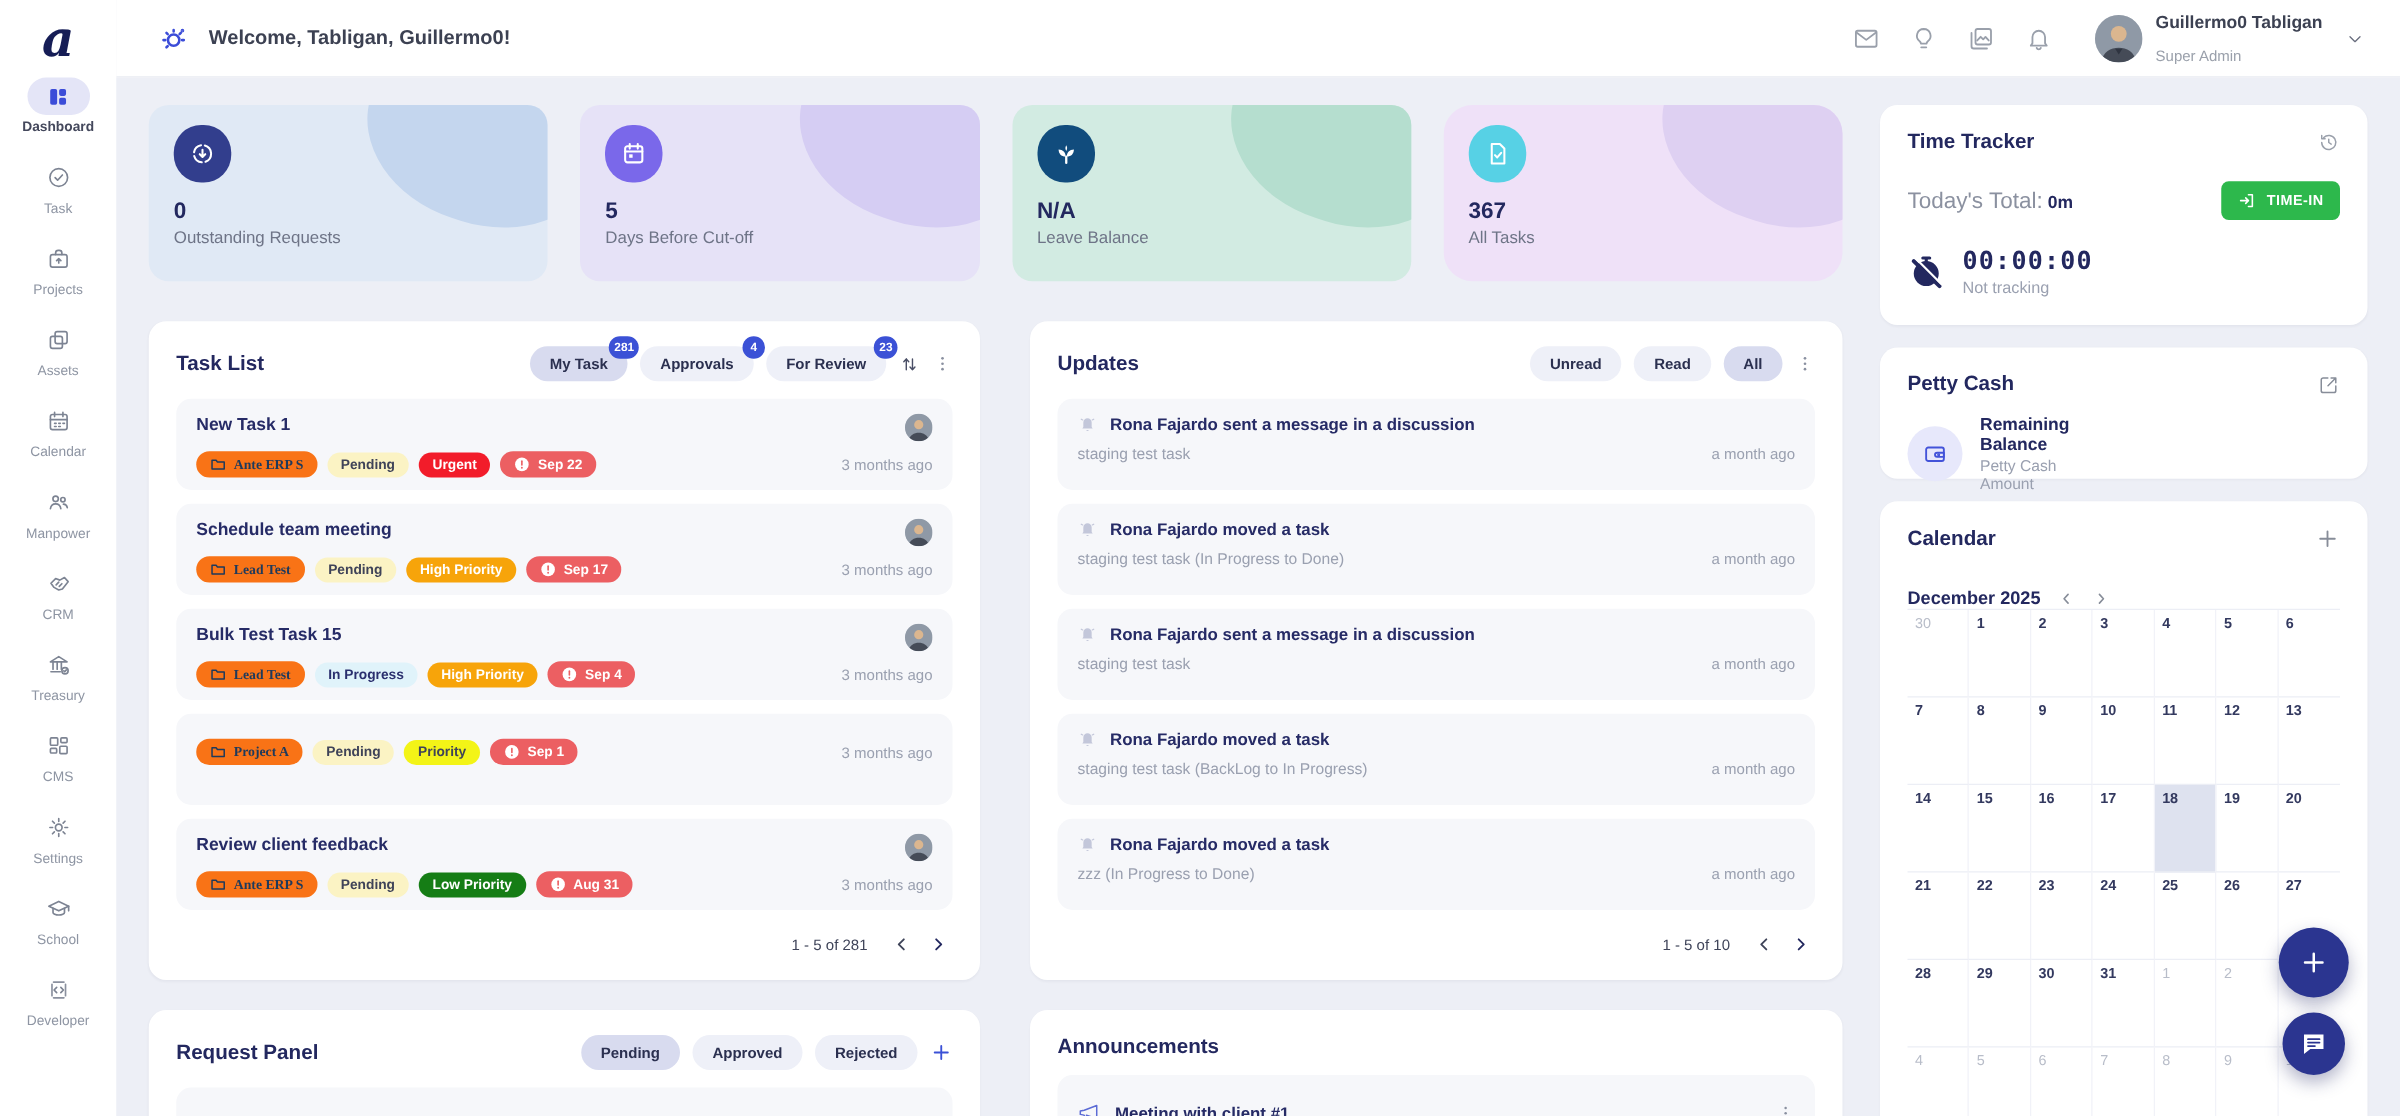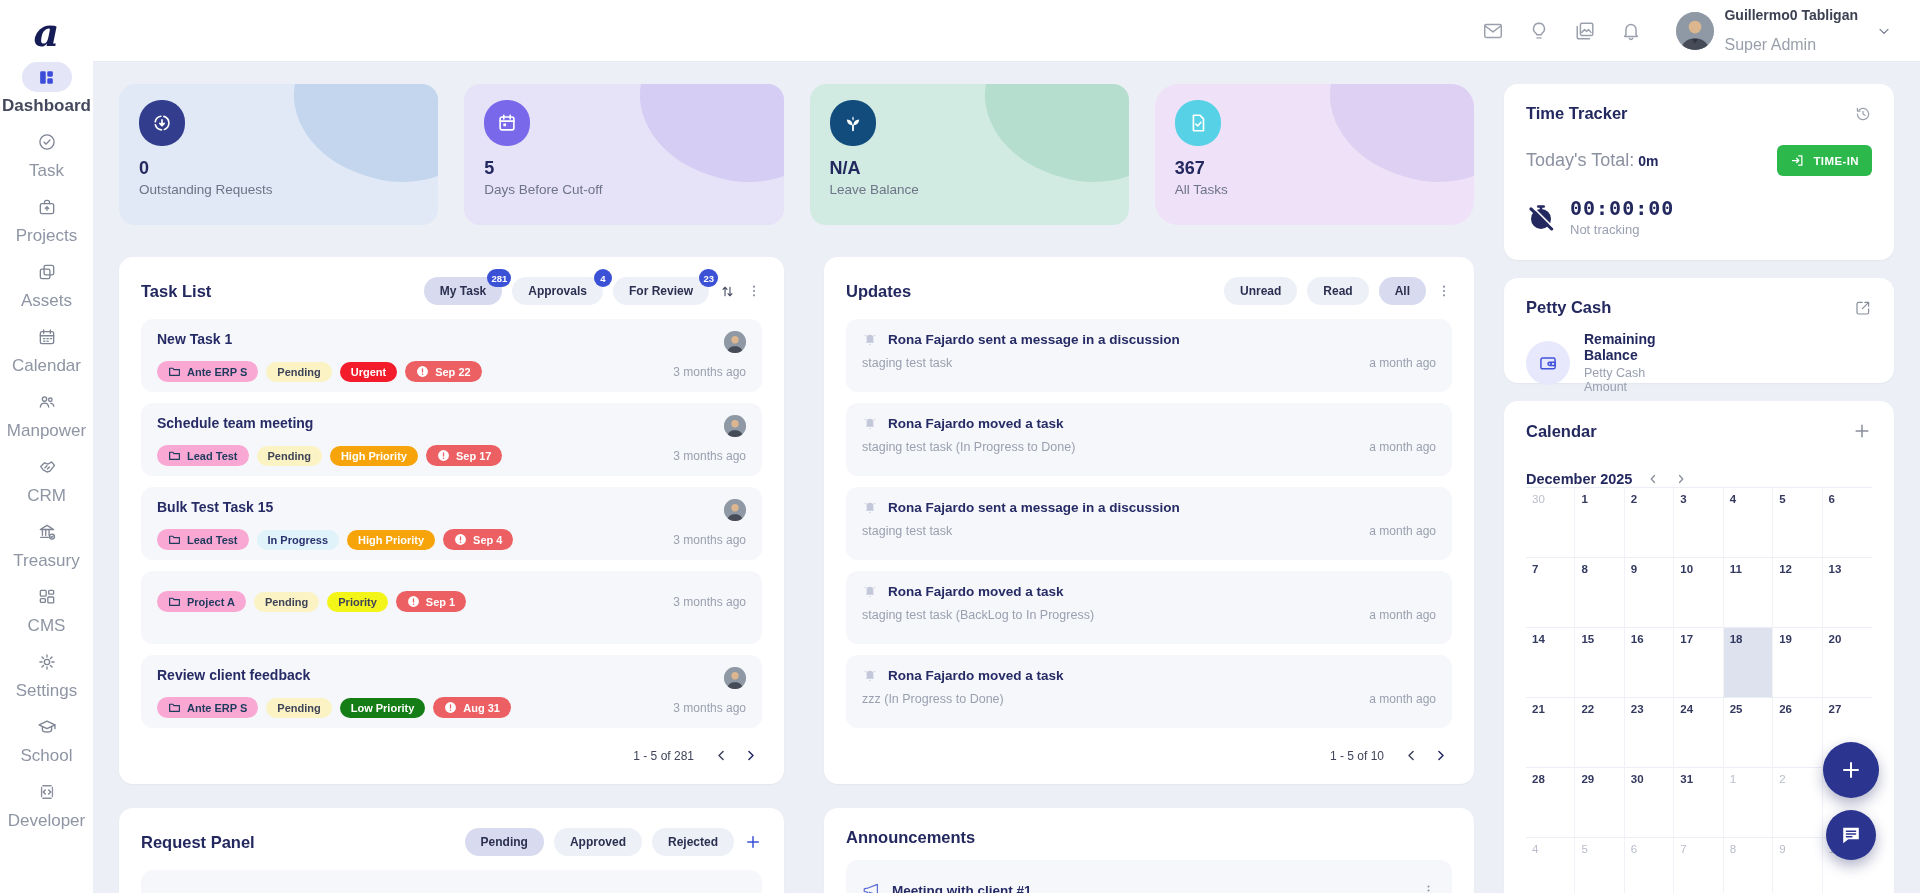--- a/index.html
+++ b/index.html
@@ -9,35 +9,35 @@
 
   svg { display:block; }
   .ic { stroke:currentColor; fill:none; stroke-width:1.6; stroke-linecap:round; stroke-linejoin:round; }
 
   
   .sidebar { position:absolute; left:0; top:0; bottom:0; width:93px; background:#fff; z-index:6; display:flex; flex-direction:column; align-items:center; }
   .logo { margin:10px 0 8px; width:44px; height:44px; display:flex; align-items:center; justify-content:center;
           font-family:"DejaVu Serif",serif; font-style:italic; font-weight:bold; font-size:40px; color:#161d56; line-height:1; }
   .nav-item { width:93px; height:65px; display:flex; flex-direction:column; align-items:center; justify-content:flex-start; cursor:pointer; color:#7d8493; }
   .nav-ic { width:50px; height:30px; border-radius:15px; display:flex; align-items:center; justify-content:center; }
-  .nav-item .lbl { margin-top:4px; font-size:17px; color:#8e95a3; }
+  .nav-item .lbl { margin-top:4px; font-size:11px; color:#8e95a3; }
   .nav-item.active .nav-ic { background:#e4e5f7; color:#3b4cd8; }
   .nav-item.active .lbl { color:#44485c; font-weight:bold; }
 
   
   .header { position:absolute; left:93px; right:0; top:0; height:62px; background:#fff; border-bottom:1px solid #e9ebf2;
             display:flex; align-items:center; padding:0 28px 0 34px; z-index:5; }
   .welcome { display:flex; align-items:center; gap:14px; }
   .welcome .txt { font-size:16px; font-weight:bold; color:#3c4152; }
   .h-icons { margin-left:auto; display:flex; align-items:center; gap:24px; color:#9aa0ab; }
   .h-ic { cursor:pointer; }
   .userbox { display:flex; align-items:center; gap:10px; margin-left:10px; cursor:pointer; }
   .avatar { border-radius:50%; overflow:hidden; background:#c7ccd4; flex:none; }
   .uname { font-size:14px; font-weight:bold; color:#3c4152; }
-  .urole { font-size:16px; color:#9aa0ab; margin-top:13px; }
+  .urole { font-size:12px; color:#9aa0ab; margin-top:13px; }
 
   
   .content { position:absolute; left:93px; top:62px; right:0; bottom:-200px; padding:22px 26px 0; display:flex; gap:30px; }
   .main { width:1355px; flex:none; }
   .rightcol { width:390px; flex:none; display:flex; flex-direction:column; gap:18px; }
 
   
   .cards { display:flex; gap:26px; height:141px; margin-bottom:32px; }
   .card { flex:1; border-radius:16px; position:relative; overflow:hidden; padding:16px 20px; }
   .card .blob { position:absolute; top:-55px; right:-45px; width:190px; height:150px; border-radius:48%; transform:rotate(18deg); }
@@ -68,21 +68,21 @@
   .sortbtn { color:#4a4f66; }
 
   
   .rows { margin-top:14px; display:flex; flex-direction:column; gap:11px; }
   .trow { background:#f6f7fa; border-radius:12px; padding:12px 16px 11px; height:73px; cursor:pointer; }
   .trow .l1 { display:flex; align-items:flex-start; }
   .trow .ttl { font-size:14px; font-weight:bold; color:#262b66; }
   .trow .l2 { display:flex; align-items:center; margin-top:8px; }
   .tags { display:flex; align-items:center; gap:8px; }
   .tag { display:inline-flex; align-items:center; gap:6px; font-size:11px; font-weight:bold; border-radius:999px; padding:4px 11px; white-space:nowrap; }
-  .t-project { background:#f9a8d4; color:#1e3a5c; }
+  .t-project { background:#f97316; color:#1e3a5c;font-family:Liberation Serif, serif; }
   .t-pending { background:#fbf3c4; color:#3f4358; }
   .t-progress{ background:#e0f3fa; color:#2a2f6e; }
   .t-urgent  { background:#f21c2a; color:#fff; }
   .t-high    { background:#f7a40a; color:#fff; }
   .t-priority{ background:#f3f417; color:#3f4358; }
   .t-low     { background:#157d15; color:#fff; }
   .t-date    { background:#ec5f62; color:#fff; }
   .meta { margin-left:auto; font-size:12px; color:#9aa0b0; }
   .r-av { margin-left:auto; }
 
@@ -265,20 +265,30 @@
         <svg class="ic" width="20" height="20" viewBox="0 0 24 24">
             <path d="M7 4.5h10M7 19.5h10M5.5 6.5v11M18.5 6.5v11" opacity=".9"></path>
             <path d="M10 9.5L7.5 12l2.5 2.5M14 9.5l2.5 2.5L14 14.5"></path>
           </svg>
       </span>
       <span class="lbl">Developer</span>
     </div>
   </nav>
 
   <header class="header">
+    <div class="welcome">
+      <span style="color:#3b4cd8">
+        <svg class="ic" width="26" height="26" viewBox="0 0 24 24" style="stroke-width:1.9">
+            <circle cx="11" cy="13" r="4.2"></circle>
+            <path d="M11 5.5v1.2M5.7 7.7l.9.9M3.5 13h1.3M5.7 18.3l.9-.9M16.3 7.7l-.9.9M18.5 13h-1.3"></path>
+            <circle cx="17.5" cy="6" r=".4" fill="currentColor"></circle>
+          </svg>
+      </span>
+      <span class="txt">Welcome, Tabligan, Guillermo0!</span>
+    </div>
     <div class="h-icons">
       <span class="h-ic">
         <svg class="ic" width="22" height="22" viewBox="0 0 24 24">
             <rect x="3" y="5" width="18" height="14" rx="1.5"></rect>
             <path d="M3.5 6.5L12 13l8.5-6.5"></path>
           </svg>
       </span>
       <span class="h-ic">
         <svg class="ic" width="22" height="22" viewBox="0 0 24 24">
             <path d="M12 3.5a6 6 0 0 1 3.4 10.9c-.6.5-.9 1.1-.9 1.8h-5c0-.7-.3-1.3-.9-1.8A6 6 0 0 1 12 3.5z"></path>

